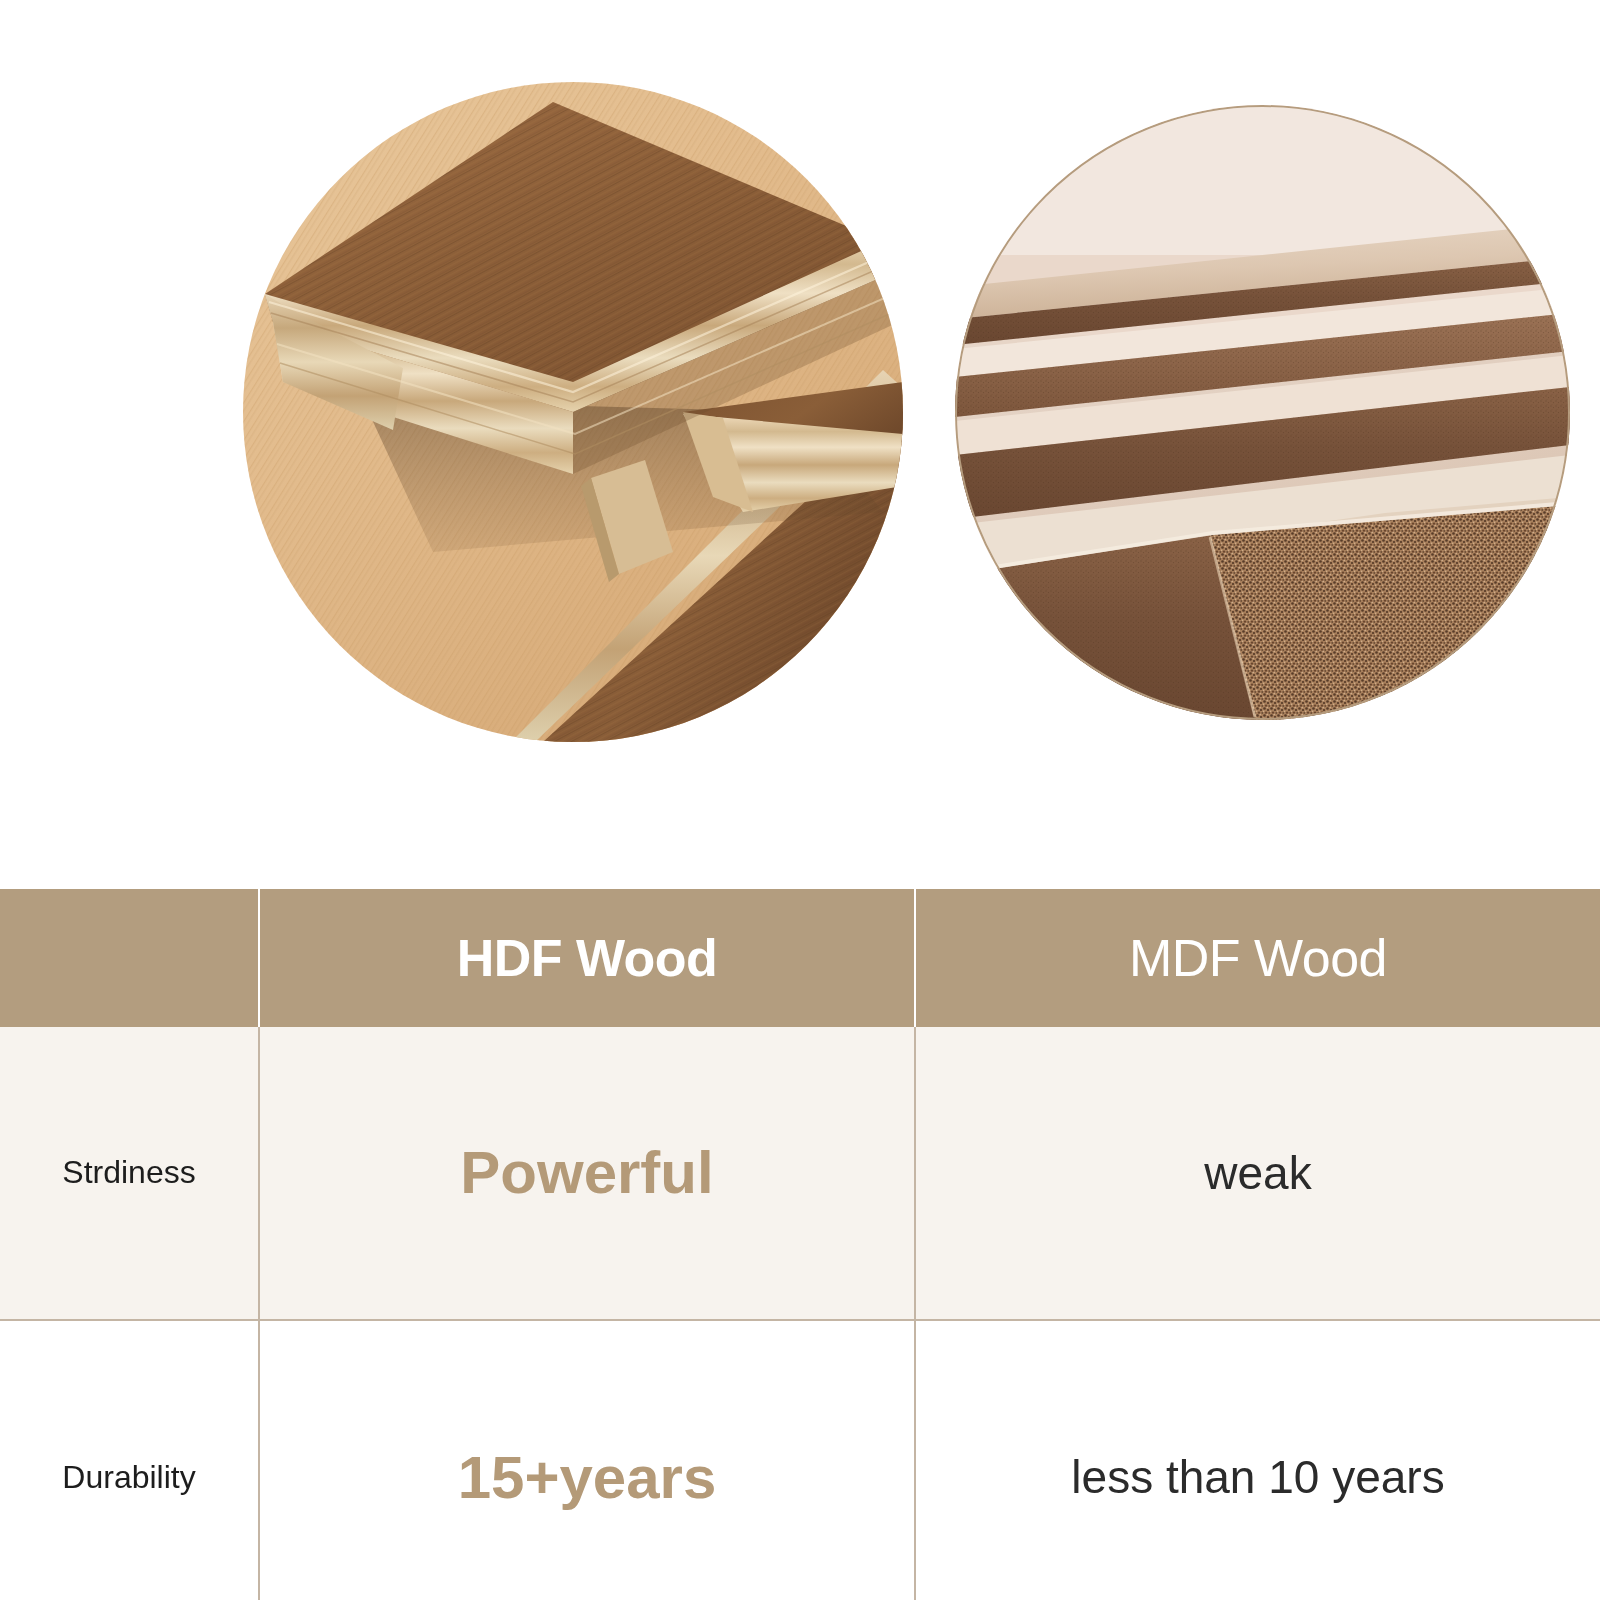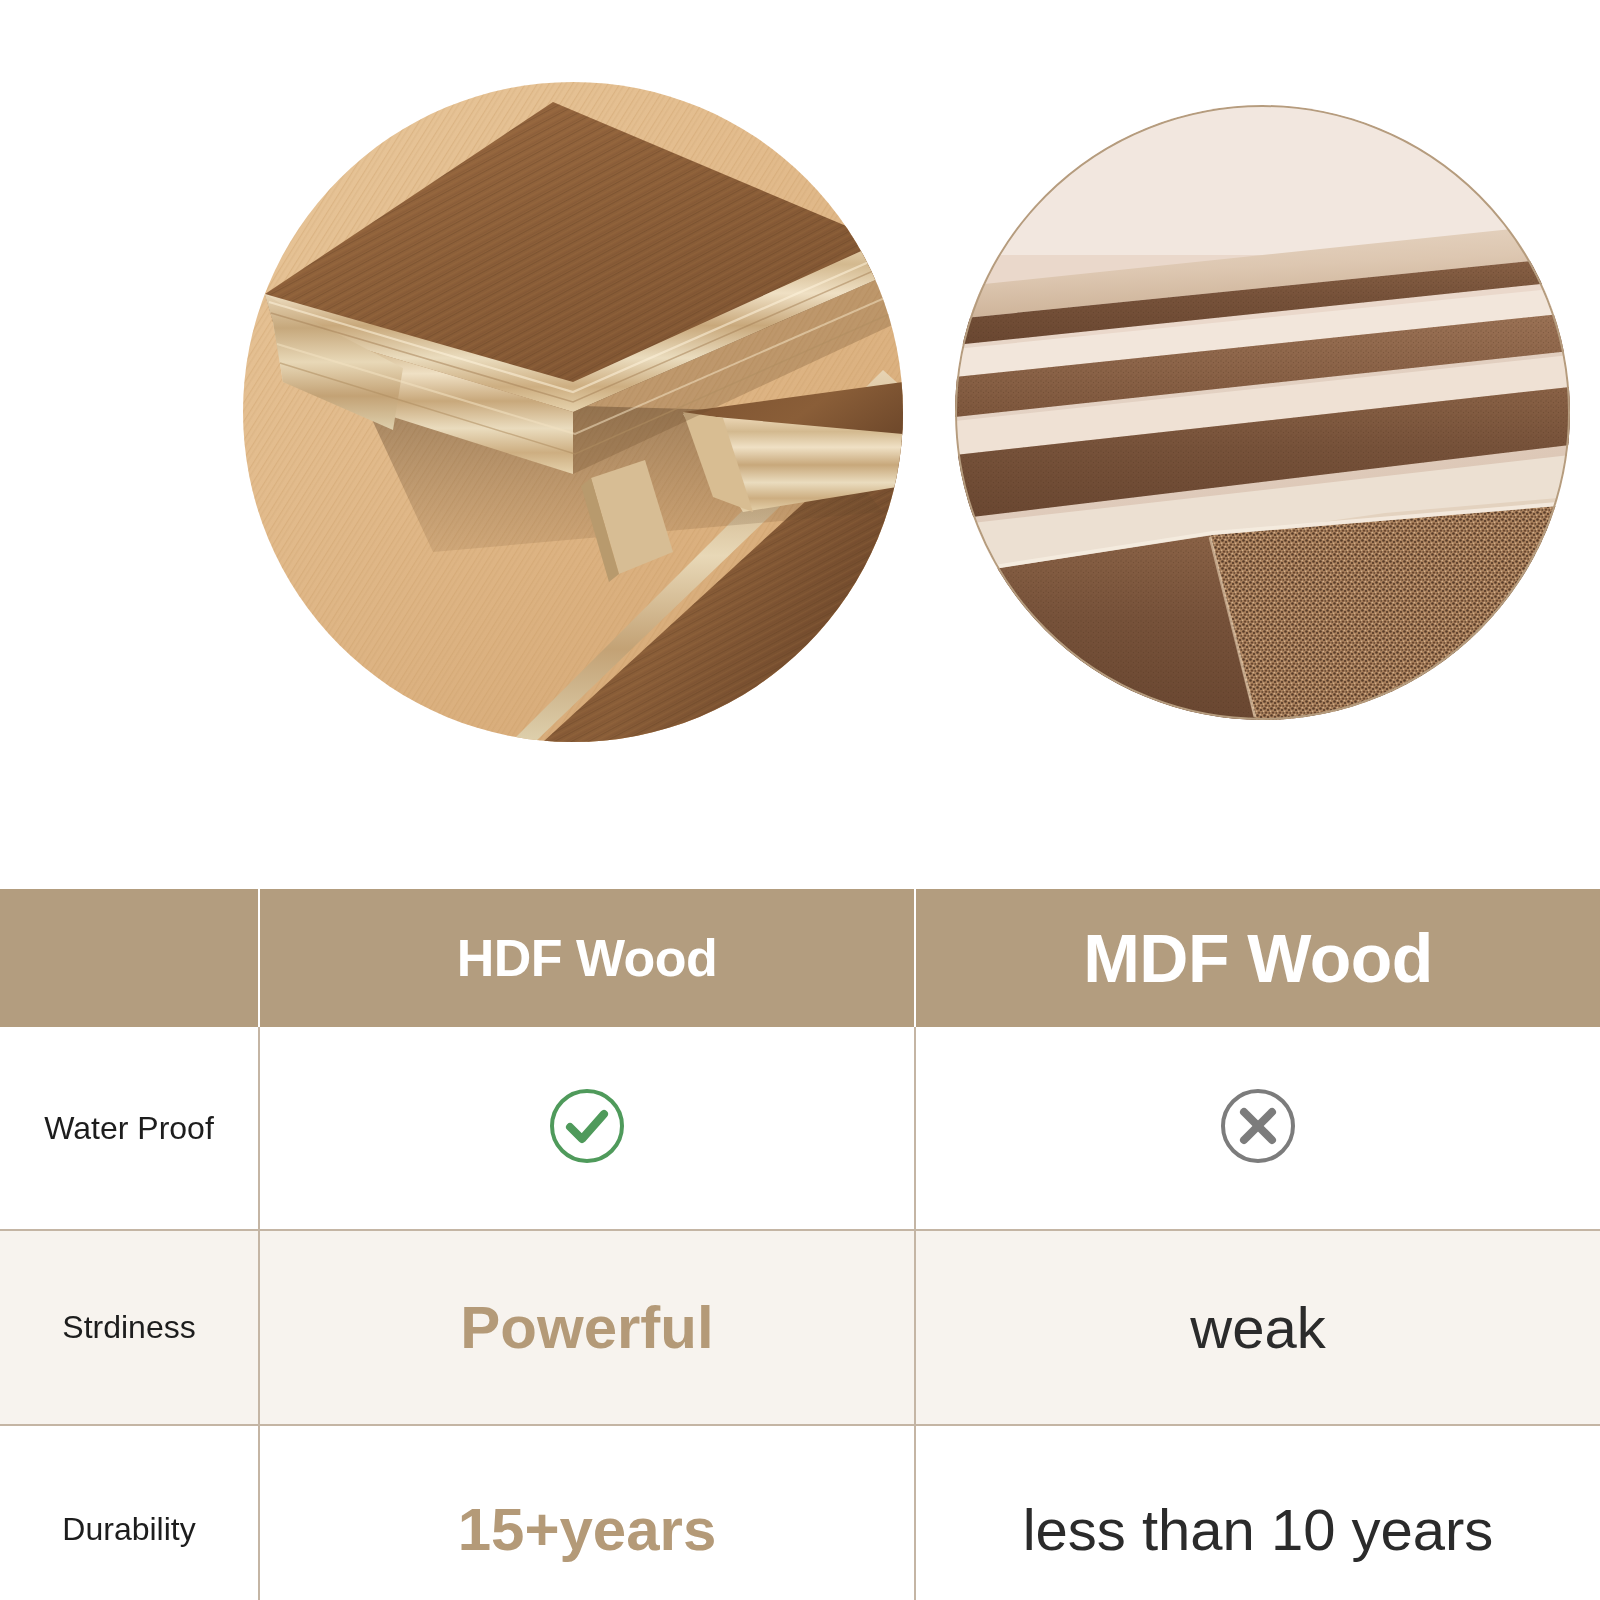--- a/index.html
+++ b/index.html
@@ -92,22 +92,22 @@
     display: block;
     text-align: center;
     line-height: 1;
     letter-spacing: -0.5px;
   }
   .hdr-hdf .hdr-text {
     font-size: 52px;
     font-weight: bold;
   }
   .hdr-mdf .hdr-text {
-    font-size: 68px;
-    font-weight: bold;
+    font-size: 52px;
+    font-weight: normal;
   }
 
   .cmp-table tbody td {
     vertical-align: middle;
     text-align: center;
     padding: 0;
     border-bottom: 2px solid #c4b5a4;
     border-right: 2px solid #c4b5a4;
   }
   .cmp-table tbody td.col-mdf { border-right: none; }
@@ -126,21 +126,21 @@
 
   .val-strong {
     display: block;
     font-size: 60px;
     font-weight: bold;
     color: #b49a78;
     letter-spacing: 0px;
   }
   .val-plain {
     display: block;
-    font-size: 58px;
+    font-size: 46px;
     font-weight: normal;
     color: #2b2b2b;
     letter-spacing: 0px;
   }
 
   .icon-wrap { display: inline-block; line-height: 0; }
 </style>
 </head>
 <body>
 
@@ -321,42 +321,20 @@
           <span class="hdr-text">HDF Wood</span>
         </th>
         <th class="hdr-mdf">
           <span class="hdr-text">MDF Wood</span>
         </th>
       </tr>
     </thead>
 
     <tbody>
 
-      <tr class="row-waterproof">
-        <td class="col-feature">
-          <span class="feature-label">Water Proof</span>
-        </td>
-        <td class="col-hdf">
-          <span class="icon-wrap">
-            <svg width="82" height="82" viewBox="0 0 82 82">
-              <circle cx="41" cy="41" r="35" fill="none" stroke="#4F9A5B" stroke-width="4"></circle>
-              <polyline points="24,42 36,54 58,29" fill="none" stroke="#4F9A5B" stroke-width="8" stroke-linecap="round" stroke-linejoin="round"></polyline>
-            </svg>
-          </span>
-        </td>
-        <td class="col-mdf">
-          <span class="icon-wrap">
-            <svg width="82" height="82" viewBox="0 0 82 82">
-              <circle cx="41" cy="41" r="35" fill="none" stroke="#7C7C7C" stroke-width="4"></circle>
-              <line x1="27" y1="27" x2="55" y2="55" stroke="#7C7C7C" stroke-width="8" stroke-linecap="round"></line>
-              <line x1="55" y1="27" x2="27" y2="55" stroke="#7C7C7C" stroke-width="8" stroke-linecap="round"></line>
-            </svg>
-          </span>
-        </td>
-      </tr>
 
       <tr class="row-sturdiness">
         <td class="col-feature">
           <span class="feature-label">Strdiness</span>
         </td>
         <td class="col-hdf">
           <span class="val-strong">Powerful</span>
         </td>
         <td class="col-mdf">
           <span class="val-plain">weak</span>

